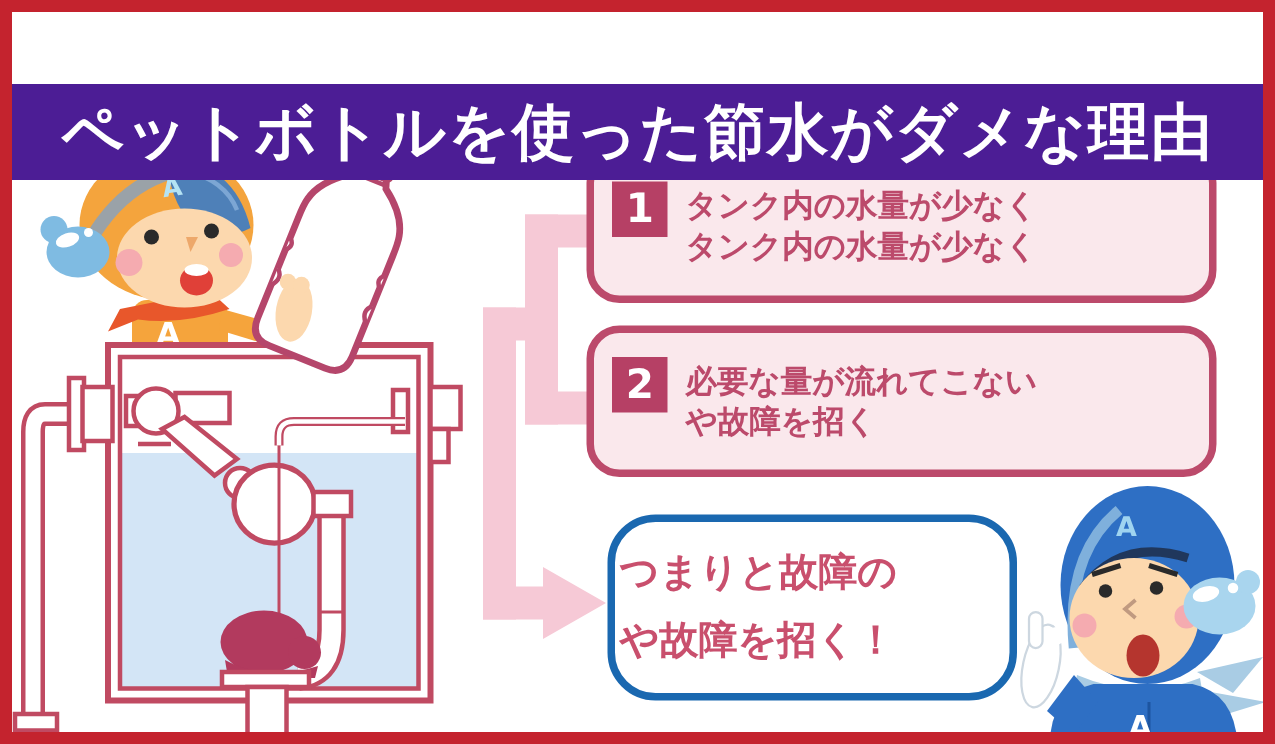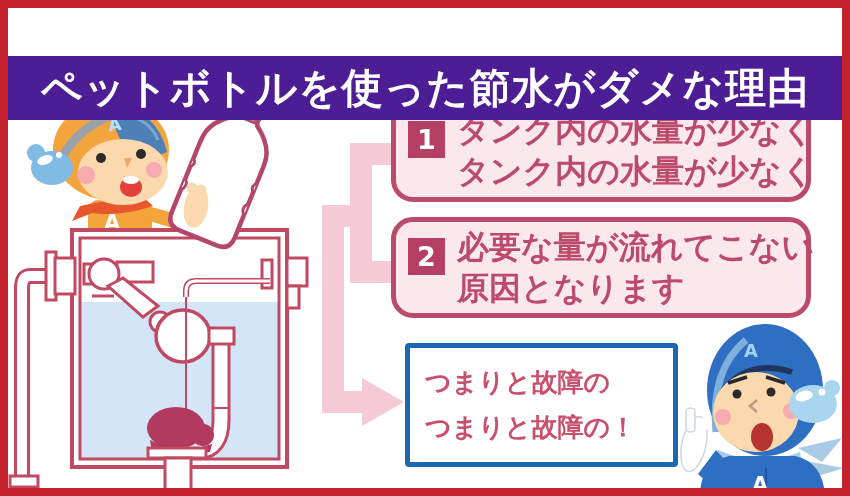--- a/index.html
+++ b/index.html
@@ -26,27 +26,27 @@
     display:flex;align-items:center;gap:12px;padding:10px 12px 10px 12px;z-index:2;
   }
   .reason-box.first{top:100px;height:102px;}
   .reason-box.second{top:217px;height:101px;}
   .num-square{
     flex:0 0 auto;width:37px;height:37px;background:#b64065;color:#ffffff;
     display:flex;align-items:center;justify-content:center;
     font-size:27px;font-weight:800;align-self:flex-start;margin-top:6px;
   }
   .reason-text{
-    color:#bc4a6b;font-size:32px;font-weight:800;line-height:1.28;white-space:nowrap;
+    color:#bc4a6b;font-size:21px;font-weight:800;line-height:1.28;white-space:nowrap;
   }
   .conclusion-box{
     position:absolute;left:405px;top:343px;width:273px;height:124px;
-    background:#ffffff;border:5px solid #1a68b0;border-radius:4px;
+    background:#ffffff;border:5px solid #1a68b0;border-radius:32px;
     display:flex;flex-direction:column;justify-content:center;
-    padding:8px 15px;z-index:2;
+    padding:8px 3px;z-index:2;
   }
   .conclusion-text{
     color:#c94f6d;font-size:26px;font-weight:800;line-height:1.72;white-space:nowrap;
   }
   .plumber{position:absolute;left:670px;top:315px;z-index:3;}
 </style>
 </head>
 <body>
 
 <div class="poster">
@@ -163,28 +163,28 @@
     <div class="reason-text">
       <div>タンク内の水量が少なく</div>
       <div>タンク内の水量が少なく</div>
     </div>
   </div>
 
   <div class="reason-box second">
     <div class="num-square">2</div>
     <div class="reason-text">
       <div>必要な量が流れてこない</div>
-      <div>原因となります</div>
+      <div>や故障を招く</div>
     </div>
   </div>
 
   <div class="conclusion-box">
     <div class="conclusion-text">
       <div>つまりと故障の</div>
-      <div>つまりと故障の！</div>
+      <div>や故障を招く！</div>
     </div>
   </div>
 
   <svg class="plumber" width="180" height="181" viewBox="670 315 180 181">
     <ellipse cx="765" cy="390" rx="58" ry="66" fill="#2e6fc4"></ellipse>
     <path d="M 716 432 Q 710 370 746 340" stroke="#7fb0dc" stroke-width="7" fill="none"></path>
     <text x="744" y="357" font-size="18" font-weight="bold" fill="#9fd4f0">A</text>
     <path d="M 722 392 Q 748 358 792 372" stroke="#20375c" stroke-width="6" fill="none"></path>
     <ellipse cx="756" cy="412" rx="43" ry="40" fill="#fcd8ae"></ellipse>
     <path d="M 728 383 L 747 377 M 766 377 L 785 383" stroke="#2a2a2a" stroke-width="3.5" fill="none"></path>

